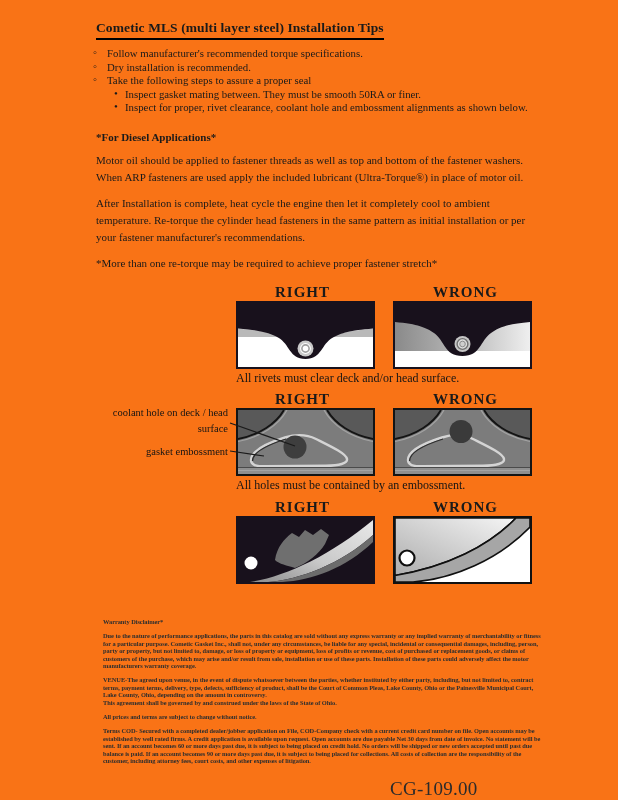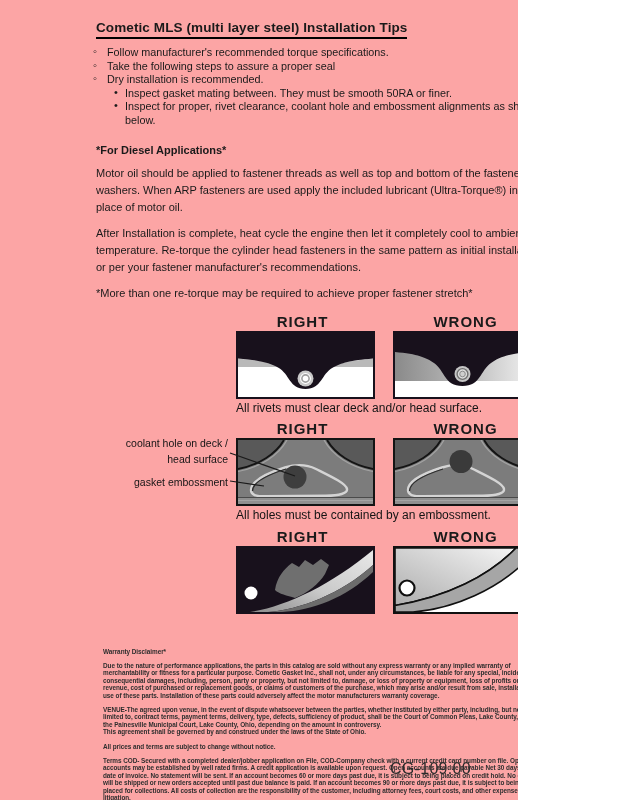--- a/index.html
+++ b/index.html
@@ -1,18 +1,18 @@
 <!DOCTYPE html>
 <html><head>
 <meta charset="utf-8">
 <style>
   html,body{margin:0;padding:0;background:#ffffff;}
   .page{
-    position:relative;width:518px;height:800px;background:#fca5a5;overflow:hidden;
-    font-family:Liberation Sans, sans-serif;color:#1a1a1a;
+    position:relative;width:618px;height:800px;background:#f97316;overflow:hidden;
+    font-family:Liberation Serif, serif;color:#1a1a1a;
   }
   .content{position:absolute;left:96px;top:18px;width:452px;}
   .title{
     display:inline-block;font-size:13.5px;font-weight:700;margin:0;
     border-bottom:2px solid #000;padding-bottom:2px;letter-spacing:0.1px;
   }
   ul.bullets{margin:7px 0 0 0;padding:0;font-size:10.8px;line-height:13.6px;}
   ul.bullets li{list-style:none;position:relative;}
   li.b1{padding-left:11px;}
   li.b1::before{content:"\25E6";position:absolute;left:-3px;top:-1px;font-size:11px;}
@@ -39,34 +39,34 @@
   }
   .annot-2{margin-top:7px;}
   .annot-overlay{position:absolute;left:-126px;top:17px;pointer-events:none;z-index:5;}
   
   .legal{margin-top:34px;padding-left:7px;width:441px;color:#2e2e2e;}
   .legal p{
     font-size:6.4px;line-height:7.4px;font-weight:700;margin:0 0 7px 0;
     white-space:pre-line;letter-spacing:-0.05px;
   }
   .legal .legal-head{margin-bottom:7px;}
-  .pagenum{position:absolute;left:390px;top:760px;font-size:16px;color:#2b2b2b;letter-spacing:0.3px;}
+  .pagenum{position:absolute;left:390px;top:778px;font-size:19px;color:#2b2b2b;letter-spacing:0.3px;}
 </style>
 </head>
 <body>
 
 <div class="page">
   <div class="content">
 
     <h1 class="title">Cometic MLS (multi layer steel) Installation Tips</h1>
 
     <ul class="bullets">
       <li class="b1">Follow manufacturer's recommended torque specifications.</li>
+      <li class="b1">Dry installation is recommended.</li>
       <li class="b1">Take the following steps to assure a proper seal</li>
-      <li class="b1">Dry installation is recommended.</li>
       <li class="b2">Inspect gasket mating between.  They must be smooth 50RA or finer.</li>
       <li class="b2">Inspect for proper, rivet clearance, coolant hole and embossment alignments as shown below.</li>
     </ul>
 
     <h2 class="diesel-head">*For Diesel Applications*</h2>
     <p class="body">Motor oil should be applied to fastener threads as well as top and bottom of the fastener washers. When ARP fasteners are used apply the included lubricant (Ultra-Torque®) in place of motor oil.</p>
     <p class="body">After Installation is complete, heat cycle the engine then let it completely cool to ambient temperature. Re-torque the cylinder head fasteners in the same pattern as initial installation or per your fastener manufacturer's recommendations.</p>
     <p class="body">*More than one re-torque may be required to achieve proper fastener stretch*</p>
 
     <div class="figures">

